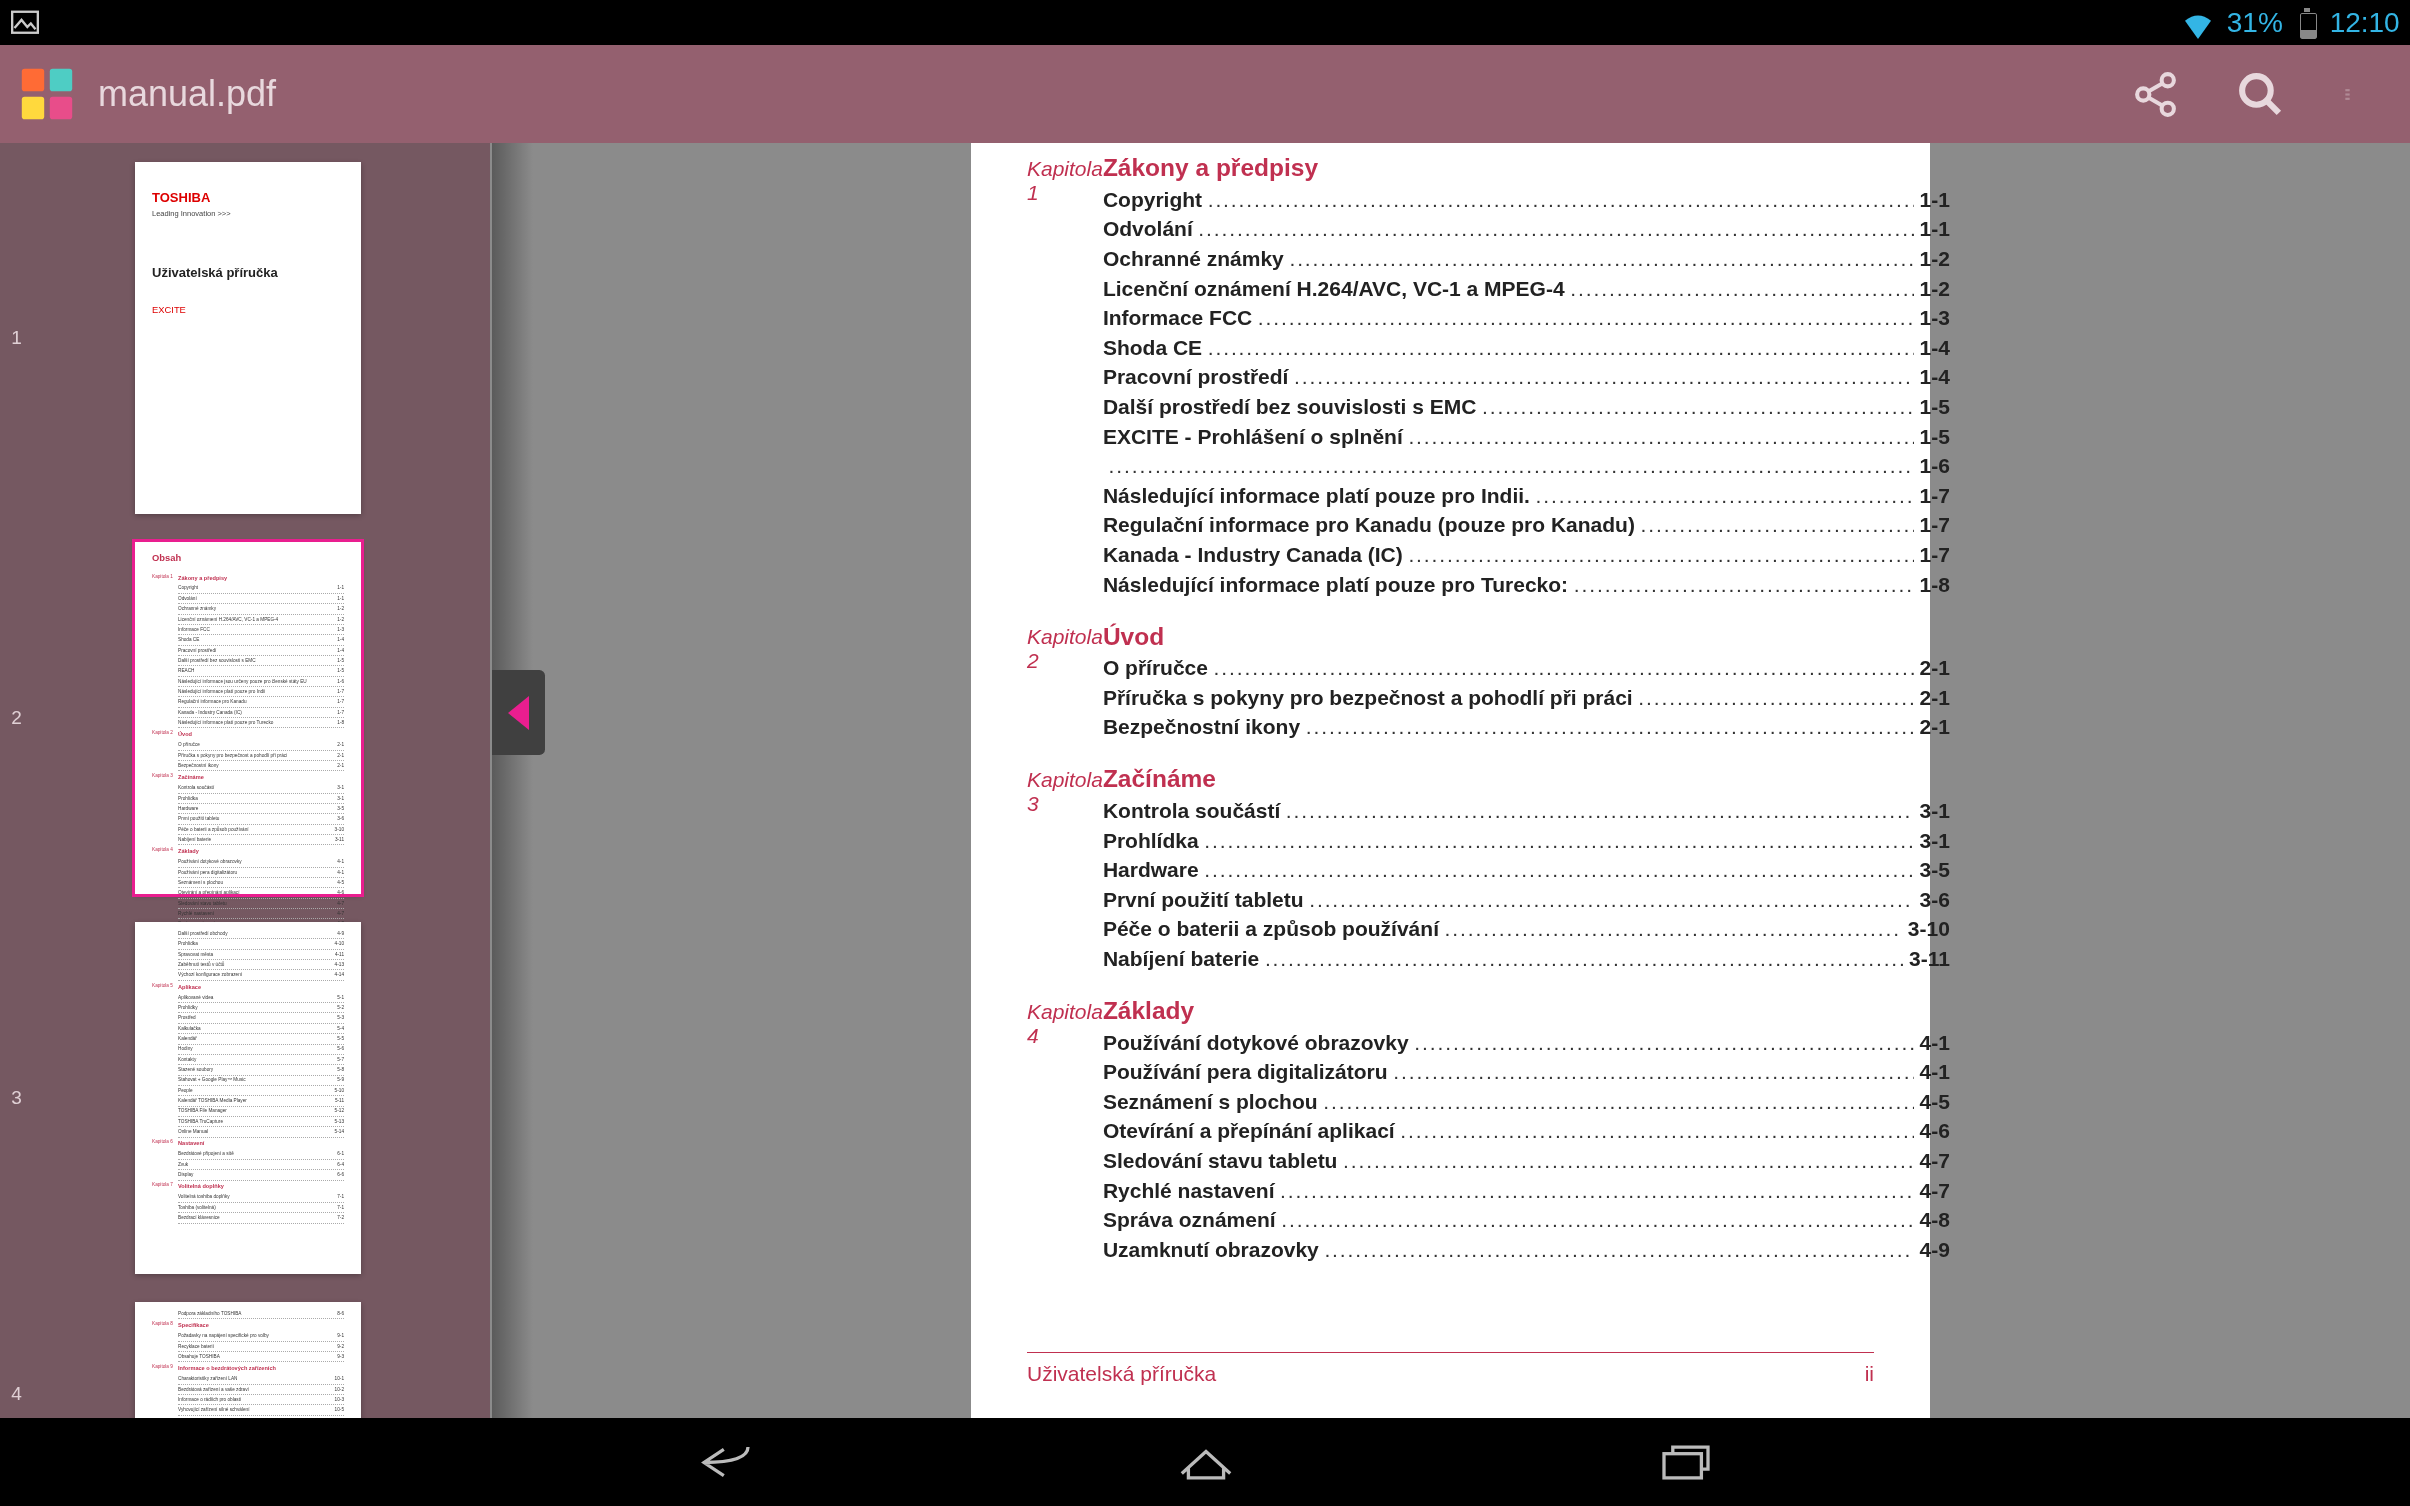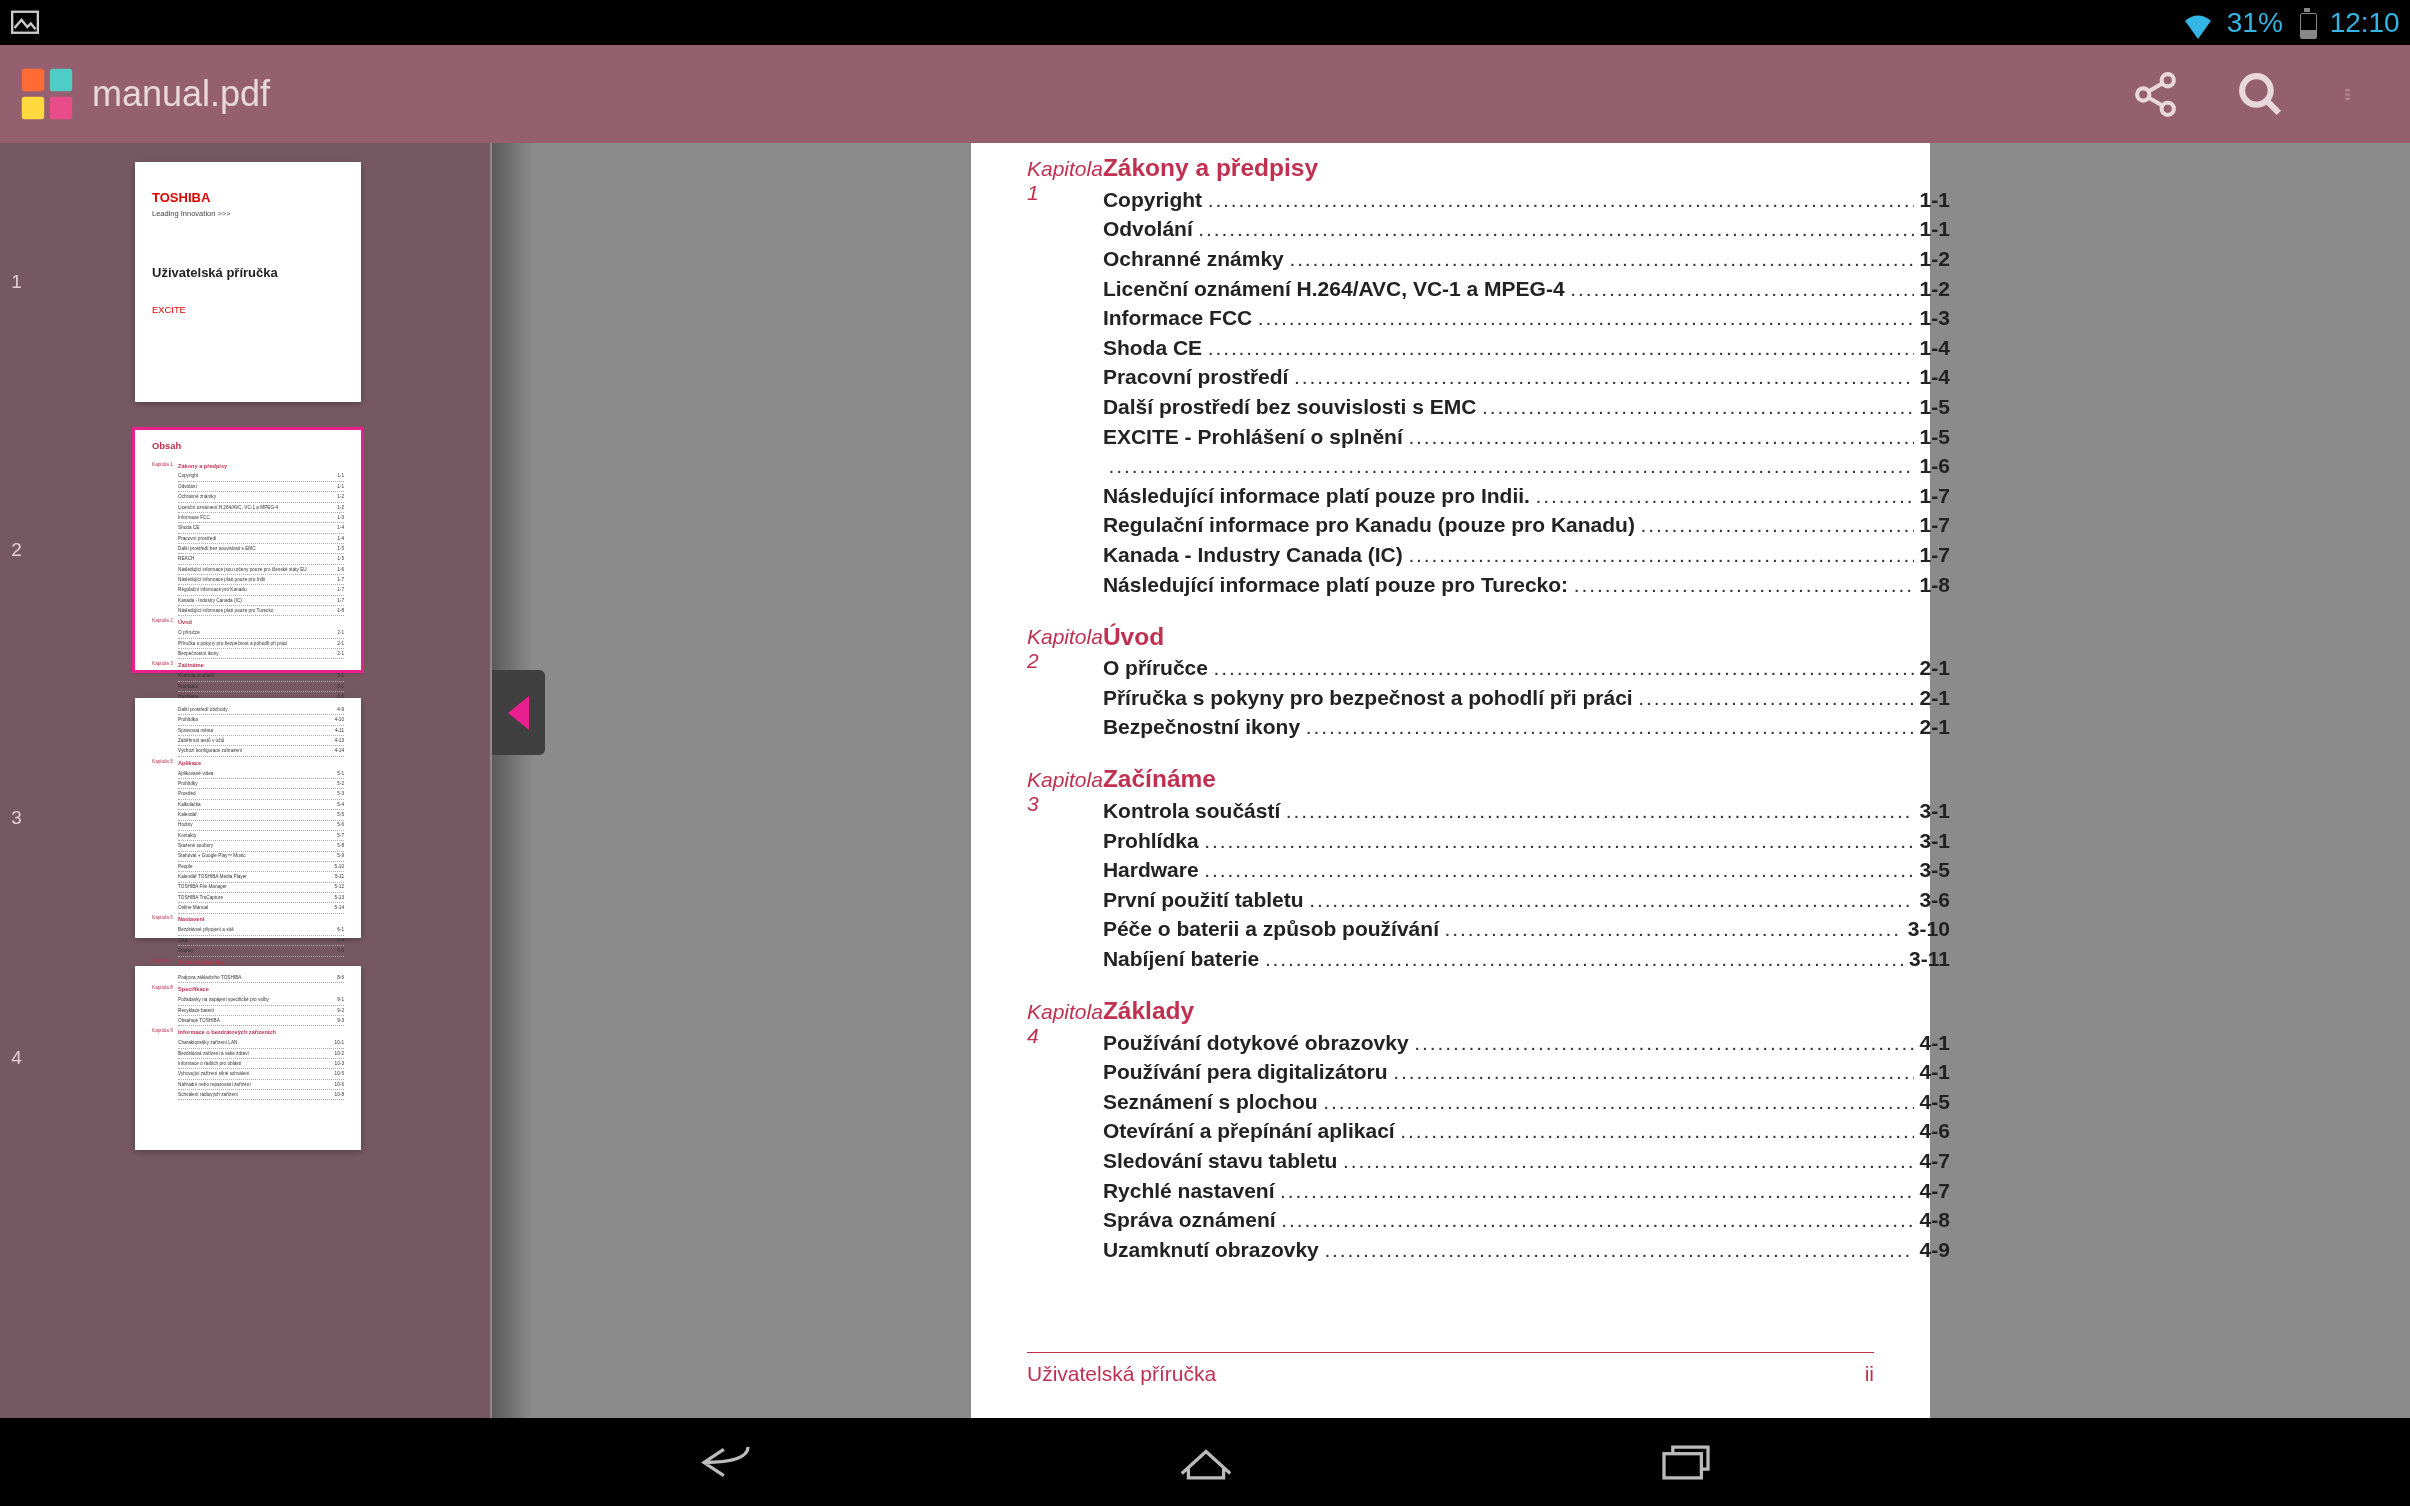--- a/index.html
+++ b/index.html
@@ -4,34 +4,34 @@
 <style>
   * { margin: 0; padding: 0; box-sizing: border-box; }
   html, body { width: 2411px; height: 1507px; background: #000; font-family: Arial, sans-serif; overflow: hidden; }
   
   
   .status-bar { height: 45px; background: #000; display: flex; align-items: center; padding: 0 11.3px; color: #fff; }
   .status-left { flex: 1; display: flex; align-items: center; gap: 7.5px; }
   .status-right { display: flex; align-items: flex-end; gap: 13px; color: #33b5e5; font-size: 28px; font-weight: 300; }
   
   
-  .app-bar { height: 98px; background: #94606f; display: flex; align-items: center; padding: 0 19px; gap: 17px; }
+  .app-bar { height: 98px; background: #94606f; display: flex; align-items: center; padding: 0 19px; gap: 23px; }
   .app-logo { width: 56px; height: 56px; }
   .app-title { color: #e8d8dd; font-size: 36px; font-weight: 300; flex: 1; }
   .app-actions { display: flex; align-items: center; gap: 56px; padding-right: 38px; }
   .app-action-icon { width: 49px; height: 49px; }
   
   
   .content { height: 1275px; background: #806069; display: flex; position: relative; }
   
   
   .thumb-sidebar { width: 490px; height: 100%; background: rgba(94,70,78,0.3); padding: 0; overflow: hidden; position: relative; }
   .thumb-item { position: relative; display: flex; align-items: center; margin-bottom: 28px; }
   .thumb-num { width: 33px; text-align: center; color: #e0d0d5; font-size: 19px; }
-  .thumb-page { width: 226px; height: 240px; background: #fff; margin-left: 102px; box-shadow: 0 1.9px 5.6px rgba(0,0,0,0.3); }
+  .thumb-page { width: 226px; height: 352px; background: #fff; margin-left: 102px; box-shadow: 0 1.9px 5.6px rgba(0,0,0,0.3); }
   .thumb-item.selected .thumb-page { outline: 3.8px solid #e91e8f; }
   .thumb-item.selected::before { content: ''; position: absolute; left: 0; right: 0; top: -9.4px; bottom: -9.4px; background: linear-gradient(rgba(255,255,255,0.12), rgba(255,255,255,0.05)); z-index: -1; }
   
   
   .tp1 { padding: 28px 17px; }
   .tp1-brand { color: #d00; font-size: 13px; font-weight: bold; }
   .tp1-brand-sub { color: #444; font-size: 7.5px; margin-top: 4px; }
   .tp1-title { color: #222; font-size: 13px; font-weight: bold; margin-top: 47px; }
   .tp1-model { color: #d00; font-size: 9.4px; margin-top: 24px; }
   

